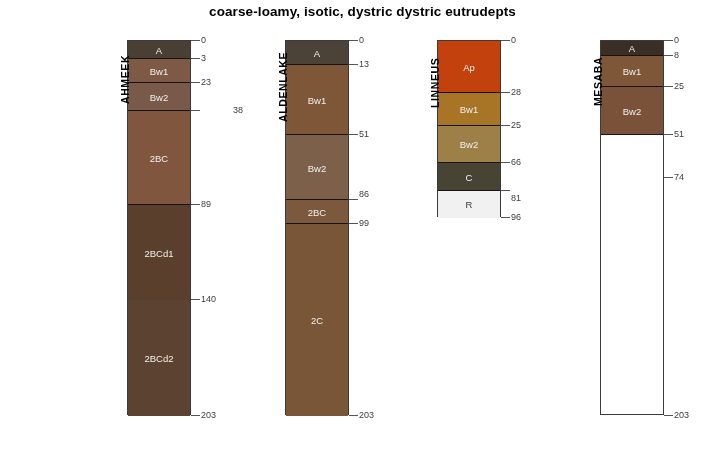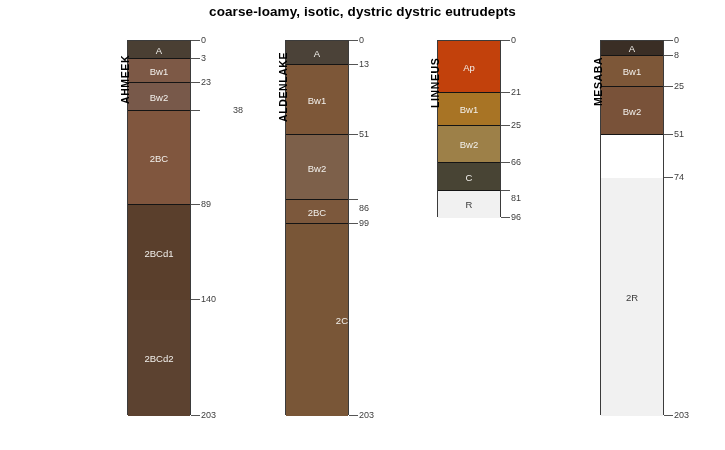--- a/index.html
+++ b/index.html
@@ -137,32 +137,32 @@
           <div class="horizon" style="left: 0px; top: 24.0149px; width: 100%; height: 70.1974px; background: rgb(125, 87, 56);">
             <div class="hlabel" style="top: 35.0987px;">Bw1</div>
           </div>
           <div class="horizon" style="left: 0px; top: 94.2123px; width: 100%; height: 64.6555px; background: rgb(125, 96, 74);">
             <div class="hlabel" style="top: 32.3277px;">Bw2</div>
           </div>
           <div class="horizon" style="left: 0px; top: 158.868px; width: 100%; height: 24.0149px; background: rgb(124, 88, 60);">
             <div class="hlabel" style="top: 12.0075px;">2BC</div>
           </div>
           <div class="horizon last" style="left: 0px; top: 182.883px; width: 100%; height: 192.119px; background: rgb(121, 86, 55);">
-            <div class="hlabel" style="top: 96.0596px; text-align: right;">2C</div>
+            <div class="hlabel" style="top: 96.0596px;">2C</div>
           </div>
         </div>
         <div class="pname" style="left: 277px; top: 122px;">ALDENLAKE</div>
         <div class="tick" style="left: 349px; top: 40px; width: 9px;"></div>
         <div class="tlabel" style="left: 359px; top: 40px;">0</div>
         <div class="tick" style="left: 349px; top: 64.0149px; width: 9px;"></div>
         <div class="tlabel" style="left: 359px; top: 64.0149px;">13</div>
         <div class="tick" style="left: 349px; top: 134.212px; width: 9px;"></div>
         <div class="tlabel" style="left: 359px; top: 134.212px;">51</div>
         <div class="tick" style="left: 349px; top: 198.868px; width: 9px;"></div>
-        <div class="tlabel" style="left: 359px; top: 208px;">86</div>
+        <div class="tlabel" style="left: 359px; top: 194px;">86</div>
         <div class="tick" style="left: 349px; top: 222.883px; width: 9px;"></div>
         <div class="tlabel" style="left: 359px; top: 222.883px;">99</div>
         <div class="tick" style="left: 349px; top: 415.002px; width: 9px;"></div>
         <div class="tlabel" style="left: 359px; top: 415.002px;">203</div>
       </div>
       <div class="profile" style="left: 0px;">
         <div class="col" style="left: 437px; top: 40px; width: 64px; height: 177.341px;">
           <div class="horizon" style="left: 0px; top: 0px; width: 100%; height: 51.7244px; background: #c2410c;">
             <div class="hlabel" style="top: 25.8622px;">Ap</div>
           </div>
@@ -176,43 +176,40 @@
             <div class="hlabel" style="top: 13.8547px;">C</div>
           </div>
           <div class="horizon last" style="left: 0px; top: 149.631px; width: 100%; height: 27.7095px; background: rgb(241, 241, 241);">
             <div class="hlabel dark" style="top: 13.8547px;">R</div>
           </div>
         </div>
         <div class="pname" style="left: 429px; top: 108px;">LINNEUS</div>
         <div class="tick" style="left: 501px; top: 40px; width: 9px;"></div>
         <div class="tlabel" style="left: 511px; top: 40px;">0</div>
         <div class="tick" style="left: 501px; top: 91.7244px; width: 9px;"></div>
-        <div class="tlabel" style="left: 511px; top: 91.7244px;">21</div>
+        <div class="tlabel" style="left: 511px; top: 91.7244px;">28</div>
         <div class="tick" style="left: 501px; top: 124.976px; width: 9px;"></div>
         <div class="tlabel" style="left: 511px; top: 124.976px;">25</div>
         <div class="tick" style="left: 501px; top: 161.922px; width: 9px;"></div>
         <div class="tlabel" style="left: 511px; top: 161.922px;">66</div>
         <div class="tick" style="left: 501px; top: 189.631px; width: 9px;"></div>
         <div class="tlabel" style="left: 511px; top: 189.631px; margin-top: 8px;">81</div>
         <div class="tick" style="left: 501px; top: 217.341px; width: 9px;"></div>
         <div class="tlabel" style="left: 511px; top: 217.341px;">96</div>
       </div>
       <div class="profile" style="left: 0px;">
         <div class="col" style="left: 600px; top: 40px; width: 64px; height: 375.002px;">
           <div class="horizon" style="left: 0px; top: 0px; width: 100%; height: 14.7784px; background: rgb(58, 46, 37);">
             <div class="hlabel" style="top: 7.3892px;">A</div>
           </div>
           <div class="horizon" style="left: 0px; top: 14.7784px; width: 100%; height: 31.4041px; background: rgb(125, 87, 56);">
             <div class="hlabel" style="top: 15.702px;">Bw1</div>
           </div>
           <div class="horizon" style="left: 0px; top: 46.1825px; width: 100%; height: 48.0298px; background: rgb(121, 82, 57);">
             <div class="hlabel" style="top: 24.0149px;">Bw2</div>
-          </div>
-          <div class="horizon last" style="left: 0px; top: 136.7px; width: 100%; height: 238.302px; background: rgb(241, 241, 241);">
-            <div class="hlabel dark" style="top: 119.151px;">2R</div>
           </div>
         </div>
         <div class="pname" style="left: 592px; top: 106px;">MESABA</div>
         <div class="tick" style="left: 664px; top: 40px; width: 9px;"></div>
         <div class="tlabel" style="left: 674px; top: 40px;">0</div>
         <div class="tick" style="left: 664px; top: 54.7784px; width: 9px;"></div>
         <div class="tlabel" style="left: 674px; top: 54.7784px;">8</div>
         <div class="tick" style="left: 664px; top: 86.1825px; width: 9px;"></div>
         <div class="tlabel" style="left: 674px; top: 86.1825px;">25</div>
         <div class="tick" style="left: 664px; top: 134.212px; width: 9px;"></div>

